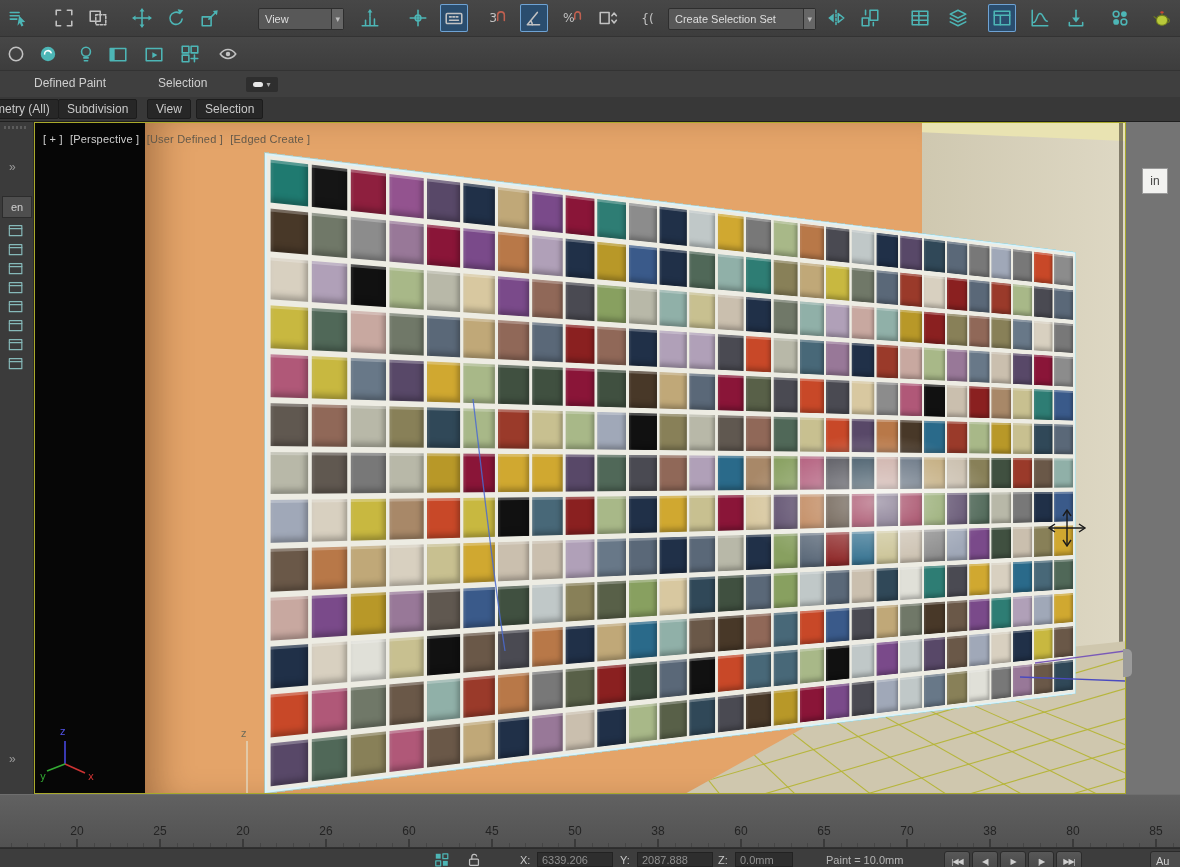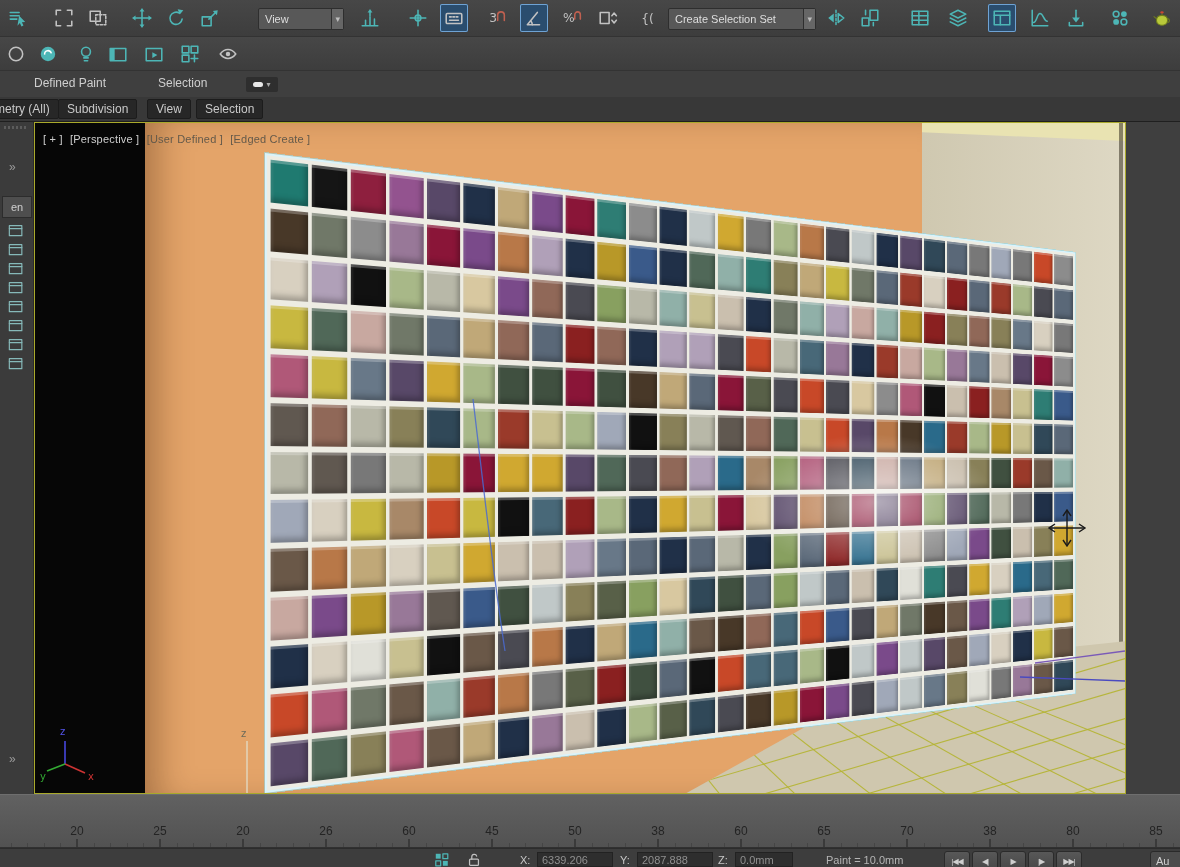--- a/index.html
+++ b/index.html
@@ -787,20 +787,24 @@
       </svg>
 
       <div class="vp-label">
         <span class="vpl-bright">[ + ]</span>
         <span class="vpl-bright">[Perspective ]</span>
         <span class="vpl-dim">[User Defined ]</span>
         <span class="vpl-dim">[Edged Create ]</span>
       </div>
     </div>
 
+    <div class="right-strip">
+      <div class="in-tab">in</div>
+      <div class="knob"></div>
+    </div>
   </div>
 
   <div class="timeline" id="timeline">
       <div class="tl-minor" style="left: 10.6px;"></div>
       <div class="tl-minor" style="left: 27.2px;"></div>
       <div class="tl-minor" style="left: 43.8px;"></div>
       <div class="tl-minor" style="left: 60.4px;"></div>
       <div class="tl-minor" style="left: 77px;"></div>
       <div class="tl-minor" style="left: 93.6px;"></div>
       <div class="tl-minor" style="left: 110.2px;"></div>

